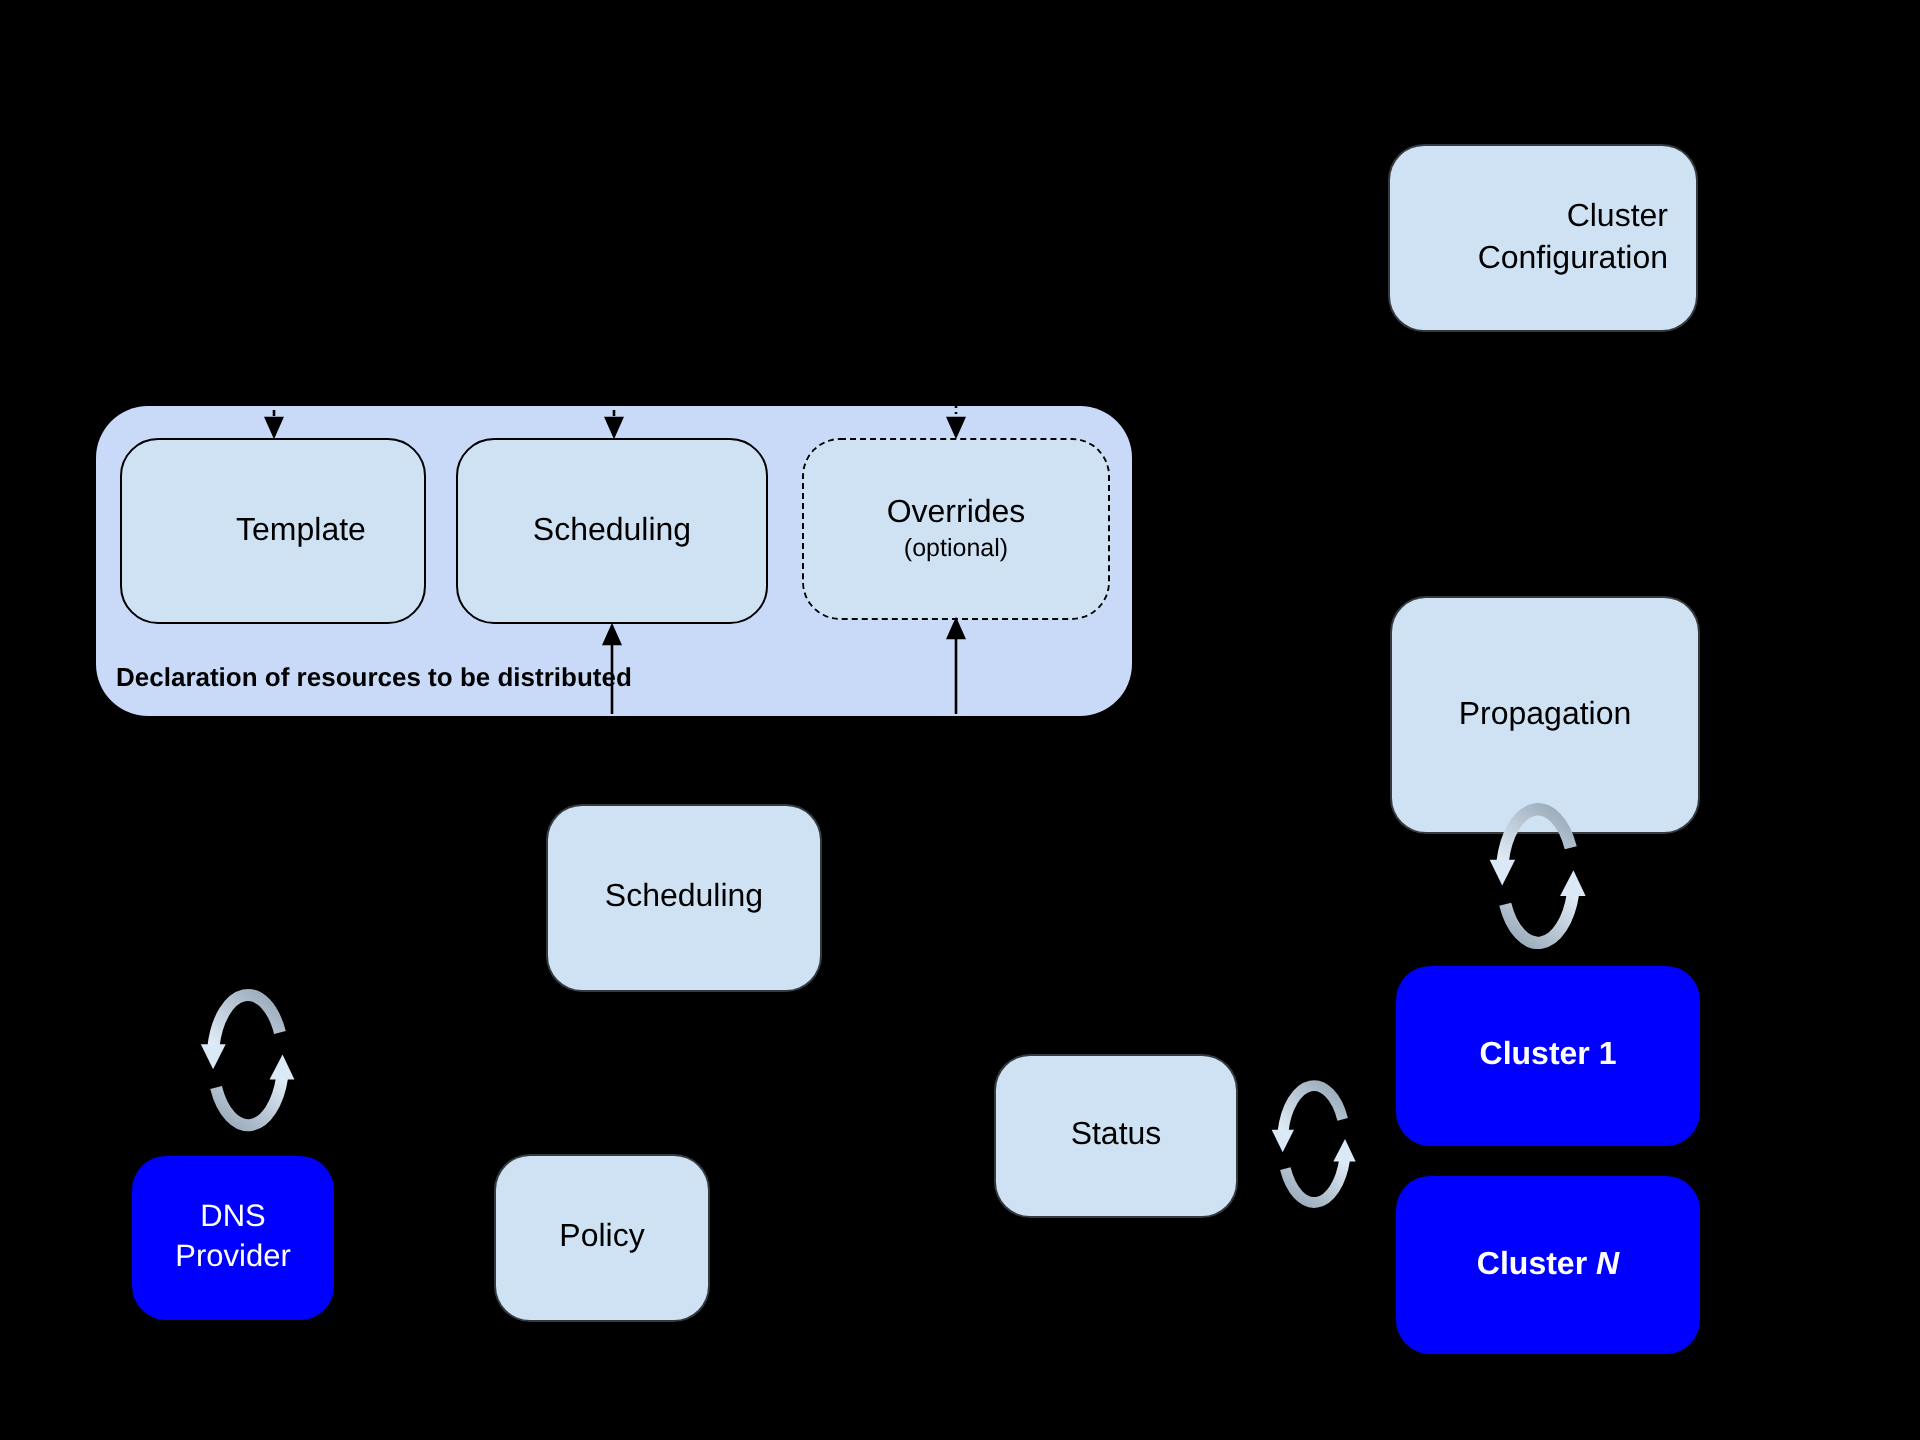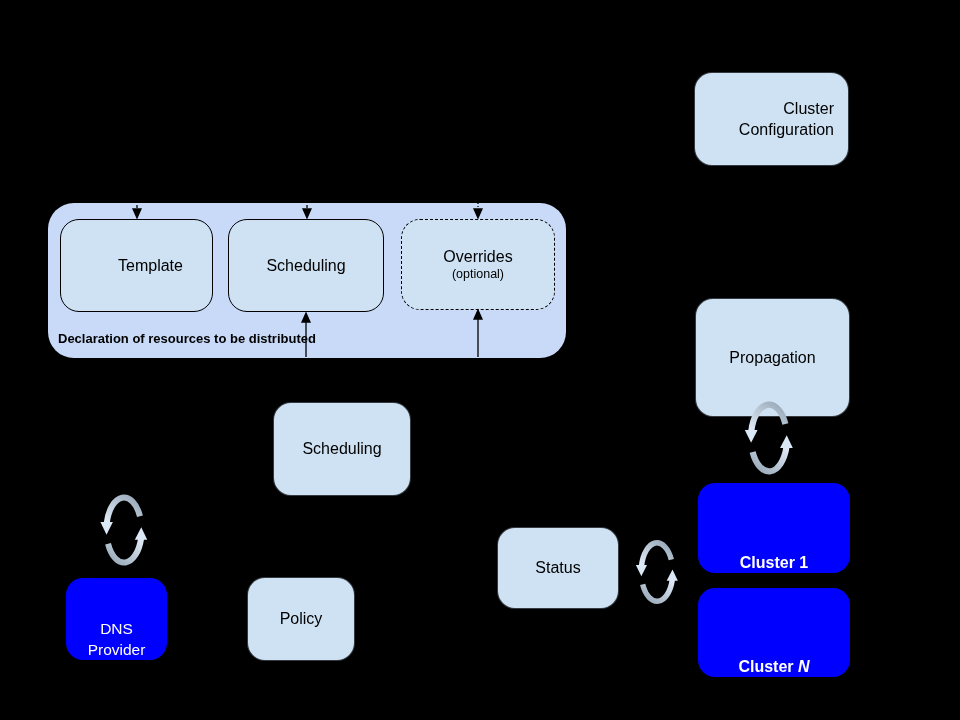--- a/index.html
+++ b/index.html
@@ -5,21 +5,21 @@
   html,body{margin:0;padding:0;background:#000;}
   .canvas{
     position:relative;width:960px;height:720px;background:#000000;
     font-family:"Liberation Sans",sans-serif;overflow:hidden;
   }
   .node{
     position:absolute;display:flex;align-items:center;justify-content:center;
     text-align:center;color:#000;font-size:16px;line-height:1.32;border-radius:17px;
   }
   .light{background:#cfe2f3;box-shadow:0 0 0 1px rgba(150,166,182,.35);}
-  .blue{background:#0000fe;color:#fff;font-weight:bold;align-items:flex-end;}
+  .blue{background:#0000fe;color:#fff;font-weight:bold;}
   .normalw{font-weight:normal;font-size:15.5px;}
   .group{position:absolute;background:#c9daf8;border-radius:26px;}
   .inner{background:#cfe2f3;border:1.5px solid #000;border-radius:19px;box-shadow:none;}
   .inner.dashed{border:1.4px dashed #000;}
   .caption{position:absolute;font-size:13px;color:#000;white-space:nowrap;}
   .sub{display:block;font-size:12.5px;line-height:1.25;}
   .it{font-style:italic;margin-left:.28em;}
   svg.overlay{position:absolute;left:0;top:0;pointer-events:none;}
   svg.sync{position:absolute;}
   .defs{position:absolute;width:0;height:0;}

